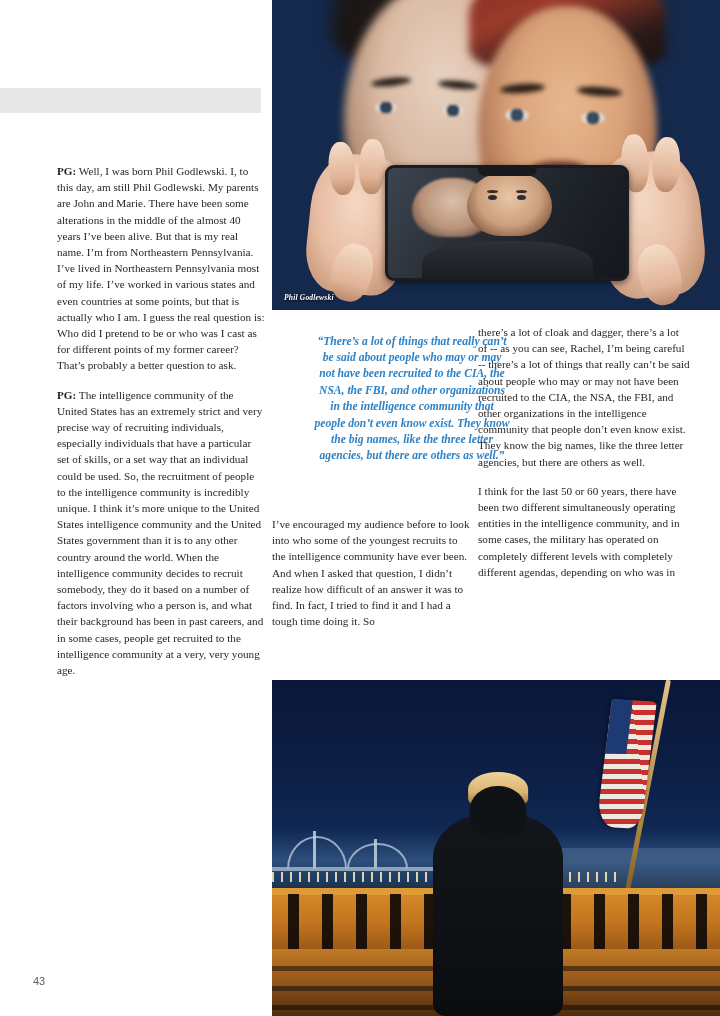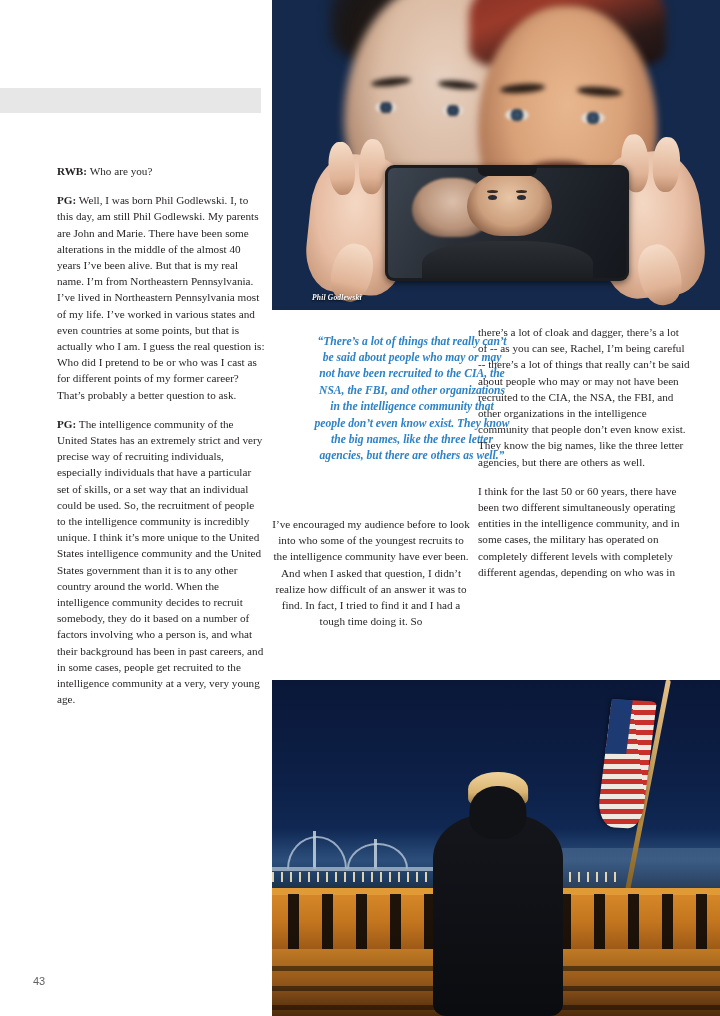--- a/index.html
+++ b/index.html
@@ -229,21 +229,20 @@
     position: absolute;
     left: 12px;
     bottom: 8px;
     color: #ffffff;
     font-style: italic;
     font-weight: bold;
     font-size: 7.5px;
     letter-spacing: .2px;
     text-shadow: 0 1px 2px rgba(0,0,0,.9);
     z-index: 6;
-    margin-left: 28px;
   }
 
   
   #photo-bottom {
     left: 272px;
     top: 680px;
     width: 448px;
     height: 336px;
     background: linear-gradient(180deg, #0a1738 0%, #0d2047 30%, #102a56 48%, #16365f 56%, #1d3a5c 60%, #241f1a 66%, #120d09 100%);
   }
@@ -403,21 +402,20 @@
 
   #col-left {
     left: 57px;
     top: 163px;
     width: 208px;
   }
   #col-mid {
     left: 272px;
     top: 516px;
     width: 198px;
-    text-align: center;
   }
   #col-right {
     left: 478px;
     top: 324px;
     width: 212px;
   }
 
   
   #pullquote {
     position: absolute;
@@ -491,21 +489,20 @@
         </div>
       </div>
     </div>
 
     <div class="photo-caption">Phil Godlewski</div>
   </div>
 
   <blockquote id="pullquote">“There’s a lot of things that really can’t be said about people who may or may not have been recruited to the CIA, the NSA, the FBI, and other organizations in the intelligence community that people don’t even know exist. They know the big names, like the three letter agencies, but there are others as well.”</blockquote>
 
   <div class="col" id="col-left">
-      <p><b>RWB:</b> Who are you?</p>
       <p><b>PG:</b> Well, I was born Phil Godlewski. I, to this day, am still Phil Godlewski. My parents are John and Marie. There have been some alterations in the middle of the almost 40 years I’ve been alive. But that is my real name. I’m from Northeastern Pennsylvania. I’ve lived in Northeastern Pennsylvania most of my life. I’ve worked in various states and even countries at some points, but that is actually who I am. I guess the real question is: Who did I pretend to be or who was I cast as for different points of my former career? That’s probably a better question to ask.</p>
       <p><b>PG:</b> The intelligence community of the United States has an extremely strict and very precise way of recruiting individuals, especially individuals that have a particular set of skills, or a set way that an individual could be used. So, the recruitment of people to the intelligence community is incredibly unique. I think it’s more unique to the United States intelligence community and the United States government than it is to any other country around the world. When the intelligence community decides to recruit somebody, they do it based on a number of factors involving who a person is, and what their background has been in past careers, and in some cases, people get recruited to the intelligence community at a very, very young age.</p>
     </div>
   <div class="col" id="col-mid">
       <p>I’ve encouraged my audience before to look into who some of the youngest recruits to the intelligence community have ever been. And when I asked that question, I didn’t realize how difficult of an answer it was to find. In fact, I tried to find it and I had a tough time doing it. So</p>
     </div>
   <div class="col" id="col-right">
       <p>there’s a lot of cloak and dagger, there’s a lot of -- as you can see, Rachel, I’m being careful -- there’s a lot of things that really can’t be said about people who may or may not have been recruited to the CIA, the NSA, the FBI, and other organizations in the intelligence community that people don’t even know exist. They know the big names, like the three letter agencies, but there are others as well.</p>
       <p>I think for the last 50 or 60 years, there have been two different simultaneously operating entities in the intelligence community, and in some cases, the military has operated on completely different levels with completely different agendas, depending on who was in</p>
     </div>

